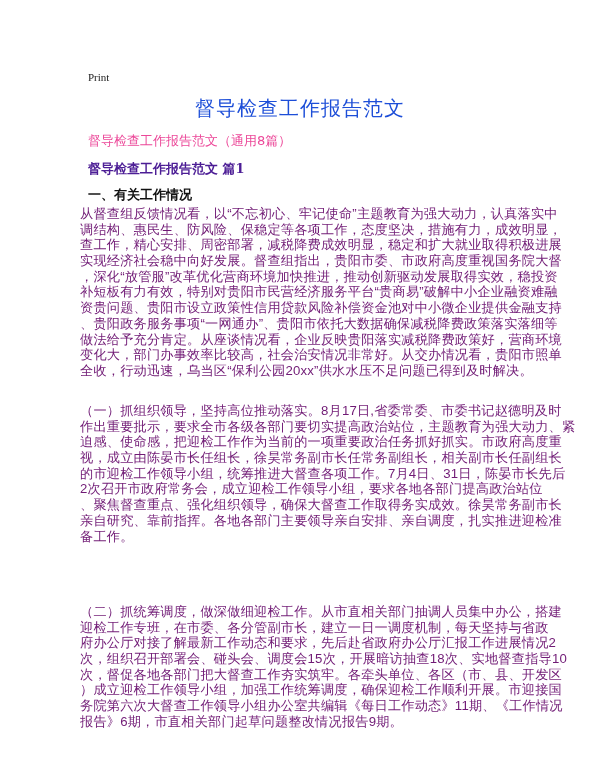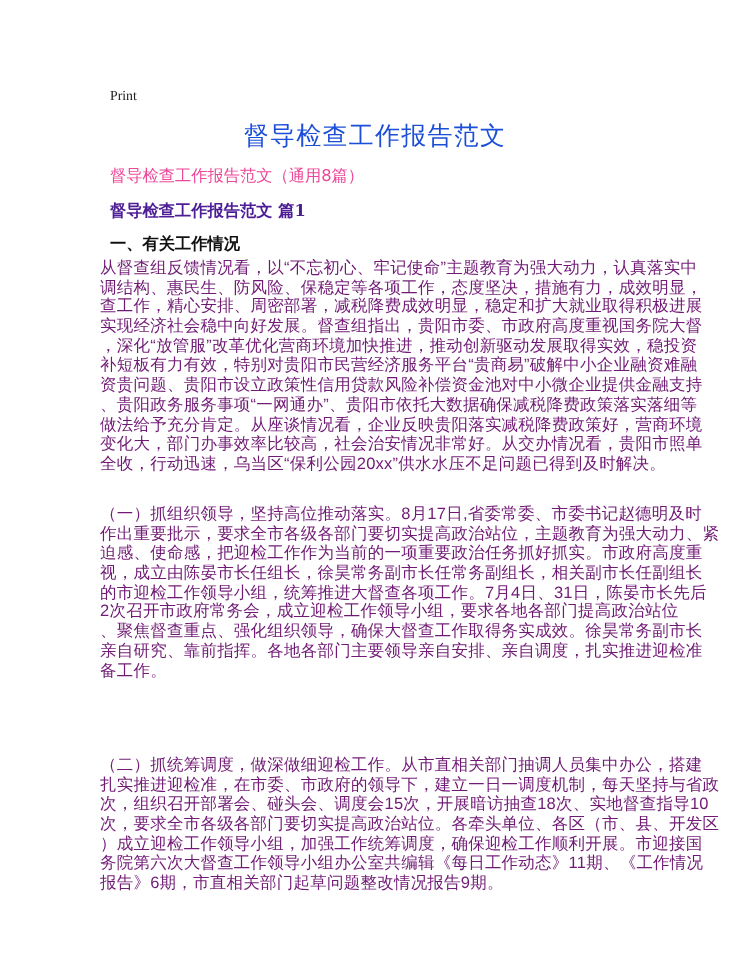--- a/index.html
+++ b/index.html
@@ -47,20 +47,21 @@
     <span class="line">视，成立由陈晏市长任组长，徐昊常务副市长任常务副组长，相关副市长任副组长</span>
     <span class="line">的市迎检工作领导小组，统筹推进大督查各项工作。7月4日、31日，陈晏市长先后</span>
     <span class="line">2次召开市政府常务会，成立迎检工作领导小组，要求各地各部门提高政治站位</span>
     <span class="line">、聚焦督查重点、强化组织领导，确保大督查工作取得务实成效。徐昊常务副市长</span>
     <span class="line">亲自研究、靠前指挥。各地各部门主要领导亲自安排、亲自调度，扎实推进迎检准</span>
     <span class="line">备工作。</span>
   </div>
 
   <div class="para" id="p3">
     <span class="line">（二）抓统筹调度，做深做细迎检工作。从市直相关部门抽调人员集中办公，搭建</span>
-    <span class="line">扎实推进迎检准，在市委、市政府的领导下，建立一日一调度机制，每天坚持与省政</span>
+    <span class="line">迎检工作专班，在市委、各分管副市长，建立一日一调度机制，每天坚持与省政</span>
+    <span class="line">府办公厅对接了解最新工作动态和要求，先后赴省政府办公厅汇报工作进展情况2</span>
     <span class="line">次，组织召开部署会、碰头会、调度会15次，开展暗访抽查18次、实地督查指导10</span>
-    <span class="line">次，要求全市各级各部门要切实提高政治站位。各牵头单位、各区（市、县、开发区</span>
+    <span class="line">次，督促各地各部门把大督查工作夯实筑牢。各牵头单位、各区（市、县、开发区</span>
     <span class="line">）成立迎检工作领导小组，加强工作统筹调度，确保迎检工作顺利开展。市迎接国</span>
     <span class="line">务院第六次大督查工作领导小组办公室共编辑《每日工作动态》11期、《工作情况</span>
     <span class="line">报告》6期，市直相关部门起草问题整改情况报告9期。</span>
   </div>
 </div>
 
 </body></html>

